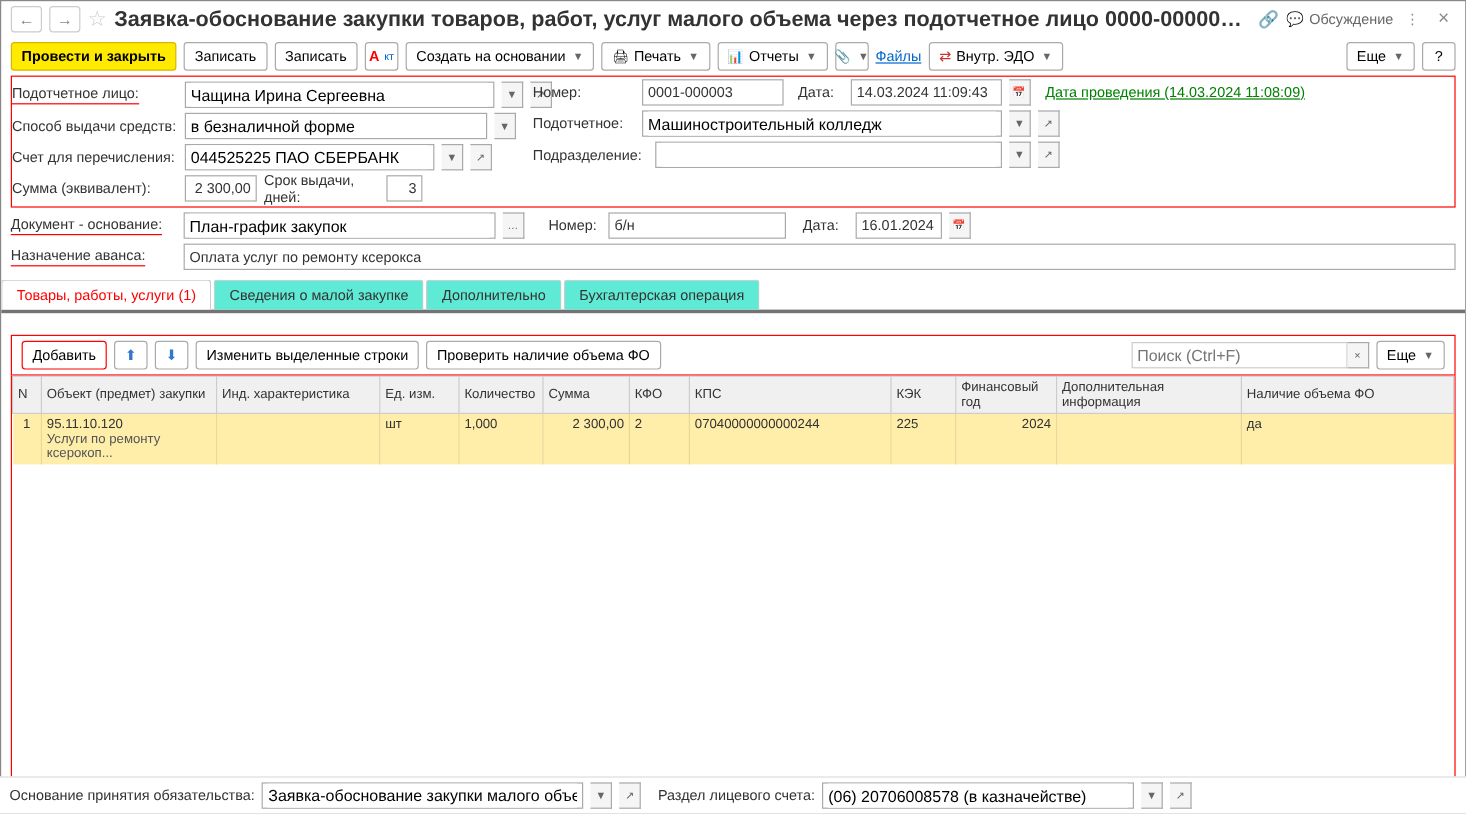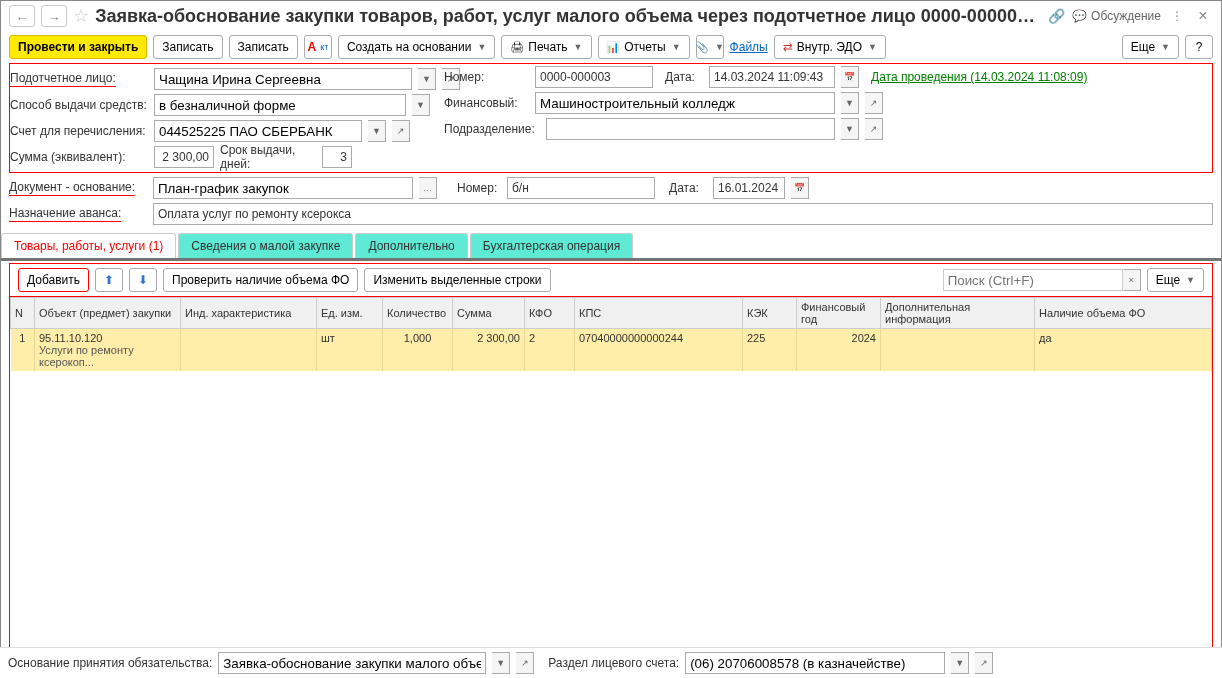--- a/index.html
+++ b/index.html
@@ -27,21 +27,21 @@
 .red-u { border-bottom: 1px solid red; display: inline-block; padding-bottom: 1px; }
 .red-box { border: 1px solid red; padding: 1px; }
 .inp { height: 22px; border: 1px solid #aaa; padding: 0 4px; background: #fff; font-size: 12px; display: flex; align-items: center; }
 .inp-sel { display: flex; }
 .inp-sel .inp-text { flex: 1; border: none; outline: none; height: 100%; }
 .sel-btn { width: 18px; height: 22px; border: 1px solid #aaa; border-left: none; background: #f5f5f5; display: flex; align-items: center; justify-content: center; font-size: 9px; color: #666; }
 .date-link { color: #008000; text-decoration: underline; }
 .tabs { display: flex; border-bottom: 3px solid #737373; margin: 4px 0 0; }
 .tab { padding: 5px 12px; border: 1px solid #ccc; border-bottom: none; background: #5eead4; margin-right: 2px; border-radius: 3px 3px 0 0; cursor: pointer; }
 .tab.active { background: #fff; color: red; }
-.tab-toolbar { display: flex; align-items: center; padding: 4px 8px; gap: 6px; border: 1px solid red; margin: 2px 8px 0; }
+.tab-toolbar { display: flex; align-items: center; padding: 4px 8px; gap: 6px; border: 1px solid red; margin: 18px 8px 0; }
 .btn-red { border: 1px solid red; }
 .search-box { display: flex; align-items: center; }
 .search-inp { width: 180px; height: 22px; border: 1px solid #ccc; padding: 0 4px; color: #aaa; }
 .table-wrap { margin: 0 8px; border: 1px solid red; border-top: none; height: 358px; overflow: hidden; position: relative; }
 .tbl { width: 100%; border-collapse: collapse; }
 .tbl th { background: #f0f0f0; border: 1px solid #ccc; padding: 3px 4px; font-weight: normal; text-align: left; font-size: 11px; height: 20px; }
 .tbl td { border-right: 1px solid #e8d898; padding: 3px 4px; font-size: 11px; background: #fff8dc; vertical-align: top; }
 .tbl tr.sel td { background: #ffeeaa; }
 .num-col { width: 24px; text-align: center; }
 .second-line { color: #555; font-size: 11px; }
@@ -142,31 +142,31 @@
     <div class="inp" style="width:30px;text-align:right;justify-content:flex-end">
         <span>3</span>
       </div>
   </div>
 </div>
 
 <div class="form-area" style="position:absolute;top:62px;left:436px;right:8px;">
   <div class="form-row">
     <span class="lbl-short">Номер:</span>
     <div class="inp" style="width:118px">
-        <span>0000-000003</span>
+        <span>0001-000003</span>
       </div>
     <span class="lbl-mid" style="margin-left:6px;width:38px">Дата:</span>
     <div class="inp" style="width:126px">
         <span>14.03.2024 11:09:43</span>
       </div>
     <button class="sel-btn">📅</button>
     <a class="date-link" style="margin-left:6px">Дата проведения (14.03.2024 11:08:09)</a>
   </div>
   <div class="form-row">
-    <span class="lbl-short">Финансовый:</span>
+    <span class="lbl-short">Подотчетное:</span>
     <div class="inp inp-sel" style="width:300px">
         <input class="inp-text" value="Машиностроительный колледж" style="">
       </div>
     <button class="sel-btn">▼</button>
     <button class="sel-btn">↗</button>
   </div>
   <div class="form-row">
     <span class="lbl-short" style="width:96px">Подразделение:</span>
     <div class="inp inp-sel" style="width:289px">
         <input class="inp-text" value="" style="">
@@ -205,22 +205,22 @@
   <div class="tab active">Товары, работы, услуги (1)</div>
   <div class="tab">Сведения о малой закупке</div>
   <div class="tab">Дополнительно</div>
   <div class="tab">Бухгалтерская операция</div>
 </div>
 
 <div class="tab-toolbar">
   <button class="btn btn-red">Добавить</button>
   <button class="btn btn-icon up-icon">⬆</button>
   <button class="btn btn-icon down-icon">⬇</button>
+  <button class="btn">Изменить выделенные строки</button>
   <button class="btn">Проверить наличие объема ФО</button>
-  <button class="btn">Изменить выделенные строки</button>
   <div class="spacer"></div>
   <div class="search-box">
     <input class="search-inp" placeholder="Поиск (Ctrl+F)" style="">
     <button class="sel-btn">×</button>
   </div>
   <button class="btn">
       <span>Еще</span>
       <span class="dd-arrow">▼</span>
     </button>
 </div>
@@ -245,21 +245,21 @@
     </thead>
     <tbody>
       <tr class="sel">
         <td class="num-col">1</td>
         <td>
             <div>95.11.10.120</div>
             <div class="second-line">Услуги по ремонту ксерокоп...</div>
           </td>
         <td></td>
         <td>шт</td>
-        <td style="text-align:center">1,000</td>
+        <td style="text-align:left">1,000</td>
         <td style="text-align:right">2 300,00</td>
         <td>2</td>
         <td>07040000000000244</td>
         <td>225</td>
         <td style="text-align:right">2024</td>
         <td></td>
         <td>да</td>
       </tr>
     </tbody>
   </table>

